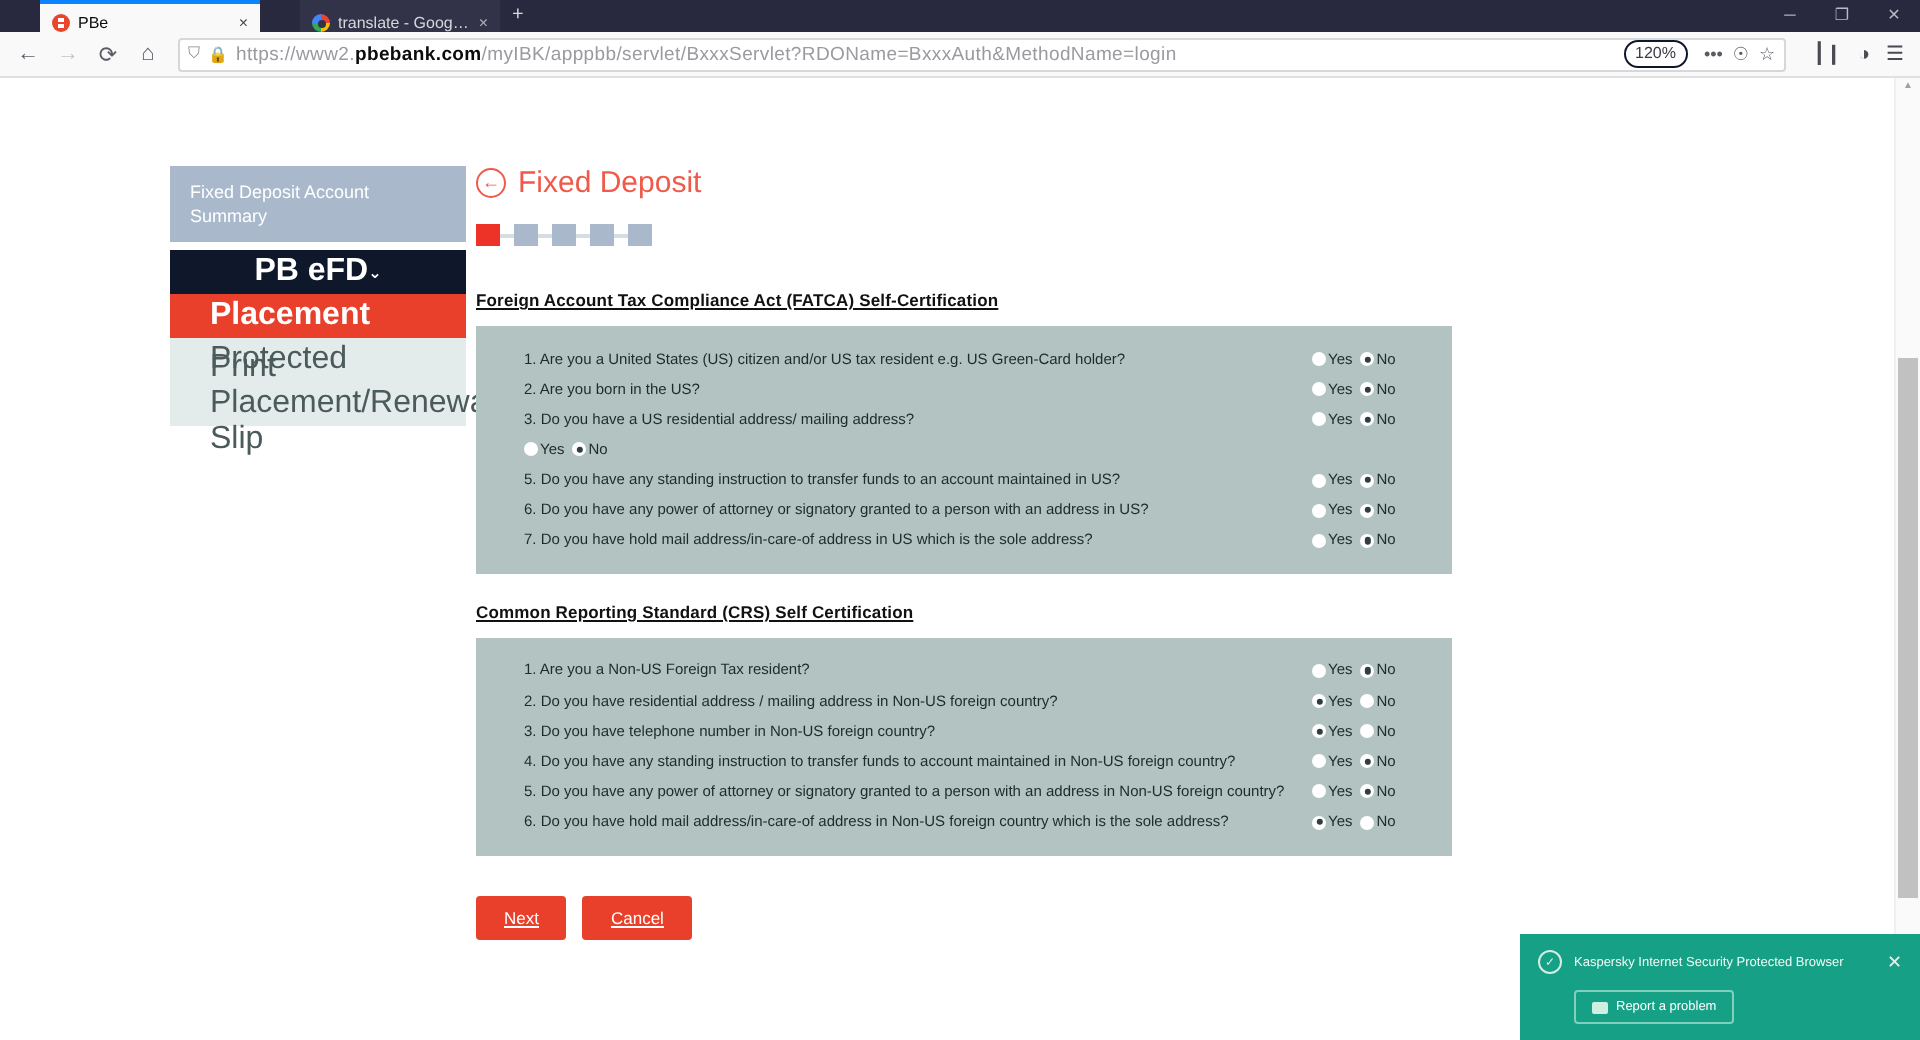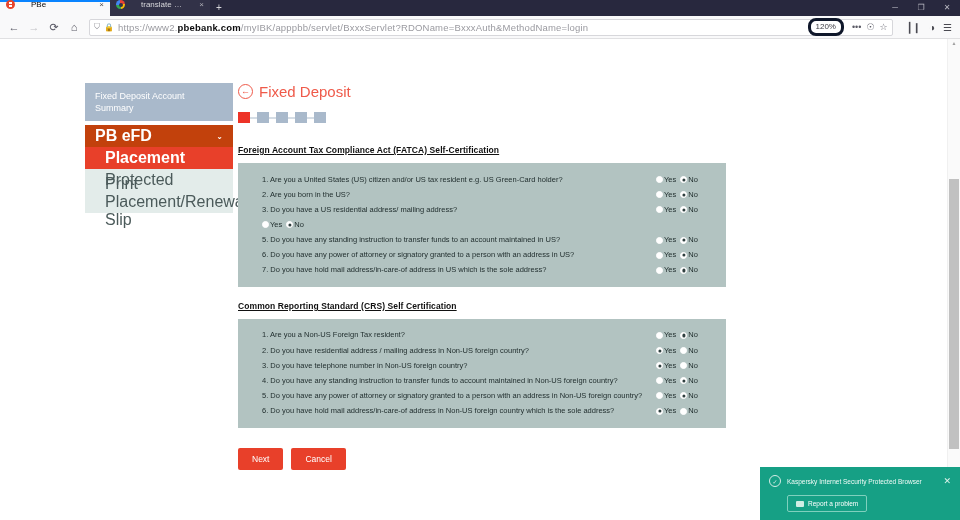--- a/index.html
+++ b/index.html
@@ -10,23 +10,24 @@
     -webkit-font-smoothing:antialiased;
   }
   .browser{position:relative;width:960px;height:520px;}
 
   
   .tabstrip{
     height:16px;background:#28283e;display:flex;align-items:flex-end;
     position:relative;
   }
   .tab{
-    height:16px;display:flex;align-items:flex-start;gap:16px;
+    height:16px;display:flex;align-items:flex-end;gap:4px;
     padding:0 6px 0 6px;font-size:8px;box-sizing:border-box;
     position:relative;
+    margin-left:20px;
   }
   .tab.active{background:#f9f9fa;color:#0c0c0d;width:110px;}
   .tab.inactive{background:#323248;color:#d7d7db;width:100px;}
   .tab.active::before{
     content:"";position:absolute;top:0;left:0;right:0;height:2px;background:#0a84ff;
   }
   .fav{width:9px;height:9px;border-radius:50%;flex:0 0 auto;}
   .fav.pbe{background:#e8452c;position:relative;}
   .fav.pbe::after{
     content:"";position:absolute;left:3px;top:2px;width:3px;height:1.5px;
@@ -59,21 +60,21 @@
     min-width:0;
   }
   .u-icon{font-size:8px;color:#8b8b92;flex:0 0 auto;}
   .u-lock{font-size:8px;color:#4b4b52;flex:0 0 auto;}
   .urltext{
     font-size:9.5px;color:#9a9aa0;white-space:nowrap;overflow:hidden;
     flex:1;min-width:0;letter-spacing:.02em;
   }
   .urltext b{color:#0c0c0d;font-weight:700;}
   .zoombadge{
-    font-size:8px;color:#3a3a42;border:3px solid #0f172a;border-radius:8px;
+    font-size:8px;color:#3a3a42;border:1px solid #0f172a;border-radius:8px;
     padding:0px 5px;background:#fff;flex:0 0 auto;line-height:12px;
   }
   .u-right{display:flex;align-items:center;gap:5px;flex:0 0 auto;padding-left:4px;}
   .u-right span{font-size:9px;color:#5b5b66;}
   .navright{display:flex;align-items:center;gap:8px;padding-left:8px;padding-right:3px;}
   .navright span{font-size:10px;color:#4a4a52;}
 
   
   .page{position:relative;width:960px;height:481px;background:#fff;overflow:hidden;}
 
@@ -89,21 +90,21 @@
     position:absolute;left:1px;top:140px;width:10px;height:270px;background:#c1c1c1;border-radius:0;
   }
 
   
   .sidebar{position:absolute;left:85px;top:44px;width:148px;}
   .side-item{
     font-size:9px;padding:7px 10px;box-sizing:border-box;line-height:1.35;
   }
   .side-summary{background:#a9b9cb;color:#ffffff;min-height:34px;}
   .side-efd{
-    background:#c2410c;color:#fff;display:flex;align-items:center;justify-content:space-between;
+    background:#0f172a;color:#fff;display:flex;align-items:center;justify-content:center;
     margin-top:4px;font-weight:bold;height:22px;padding:0 10px;
   }
   .side-efd .chev{font-size:8px;}
   .side-sub{background:#e3ecea;color:#4b5a5a;padding-left:20px;height:22px;display:flex;align-items:center;}
   .side-sub.active{background:#e8402a;color:#fff;font-weight:bold;}
 
   
   .content{position:absolute;left:238px;top:44px;width:700px;}
   .fd-title{
     color:#ef5a4a;font-size:15px;display:flex;align-items:center;gap:6px;margin-bottom:12px;
@@ -142,21 +143,21 @@
   }
   .radio.sel::after{
     content:"";position:absolute;left:50%;top:50%;width:3.2px;height:3.2px;
     background:#2f3f3f;border-radius:50%;transform:translate(-50%,-50%);
   }
   .ans label{margin-right:3px;}
 
   .btnrow{display:flex;gap:8px;margin-top:20px;}
   .btn{
     background:#e8402a;color:#fff;font-size:8.5px;border:none;
-    padding:6px 14px;border-radius:2px;cursor:pointer;min-width:38px;
+    padding:6px 14px;border-radius:2px;cursor:pointer;min-width:38px;text-decoration:underline;
   }
 
   
   .toast{
     position:absolute;right:0;bottom:0;width:200px;height:53px;background:#16a085;
     box-sizing:border-box;padding:8px 9px;color:#fff;
   }
   .toast-head{display:flex;align-items:center;gap:6px;}
   .shield{
     width:10px;height:10px;border:1px solid #d3ece5;border-radius:50%;

